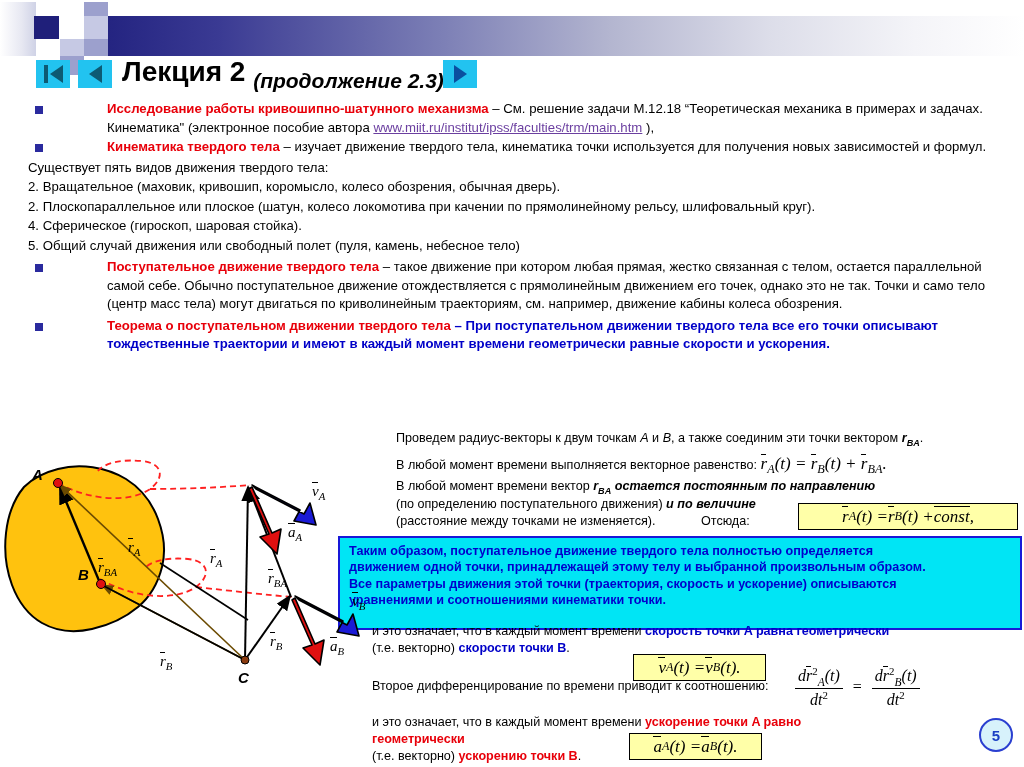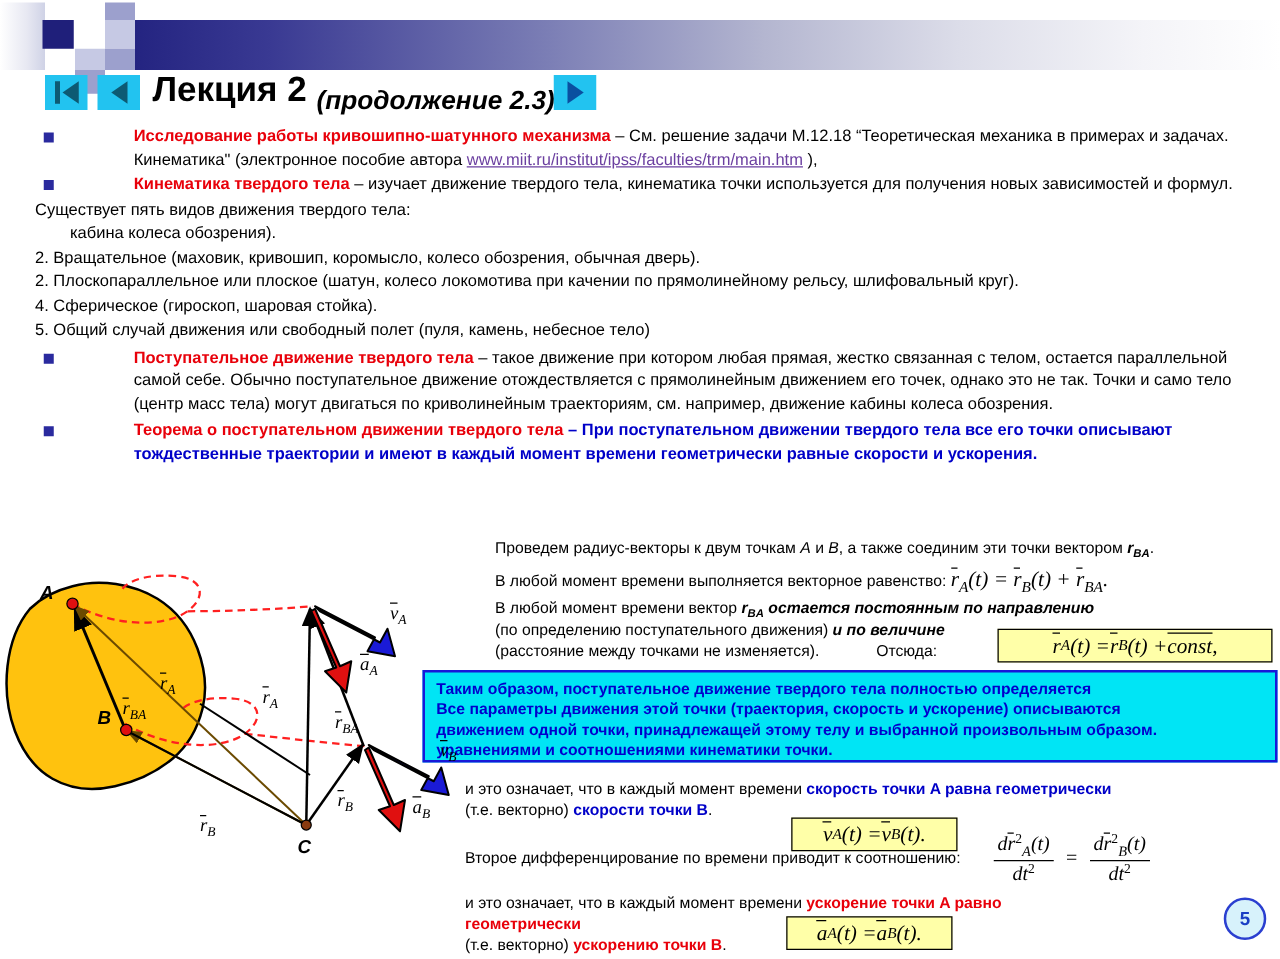--- a/index.html
+++ b/index.html
@@ -100,21 +100,21 @@
     padding:1px 7px; white-space:nowrap;
   }
   #fbox1 { left:798px; top:503px; width:220px; height:27px; font-size:17px; }
   #fbox2 { left:633px; top:654px; width:133px; height:27px; font-size:17px; }
   #fbox3 { left:629px; top:733px; width:133px; height:27px; font-size:17px; }
   .const-ovl { position:relative; display:inline-block; padding-top:1px; }
   .const-ovl::before { content:""; position:absolute; left:0; right:0; top:0px; height:1px; background:#000; }
 
   
   #callout {
-    position:absolute; left:338px; top:536px; width:684px; height:74px;
+    position:absolute; left:338px; top:536px; width:684px; height:94px;
     background:#00e5f5; border:2.5px solid #1818d8;
     padding:5px 9px 0 9px;
   }
   #callout p {
     color:#0000cc; font-weight:bold; font-size:12.6px; line-height:16.4px;
   }
 
   
   #frac-eq {
     position:absolute; left:795px; top:665px; width:225px; height:56px;
@@ -188,21 +188,20 @@
 
   <div class="bullet-row">
     <div class="para">
       <span class="red-b">Кинематика твердого тела</span><span class="plain"> – изучает движение твердого тела, кинематика  точки используется для получения новых зависимостей и формул.</span>
     </div>
   </div>
 
   <div class="flat" style="margin-top:2px;">Существует пять видов движения твердого тела:</div>
 
   <div class="numline">
-    <span class="indent2">кабина колеса обозрения).</span>
   </div>
   <div class="numline">2. Вращательное (маховик, кривошип, коромысло, колесо обозрения, обычная дверь).</div>
   <div class="numline">2. Плоскопараллельное или плоское (шатун, колесо локомотива при качении по прямолинейному рельсу, шлифовальный круг).</div>
   <div class="numline">4. Сферическое (гироскоп, шаровая стойка).</div>
   <div class="numline">5. Общий случай движения или свободный полет (пуля, камень, небесное тело)</div>
 
   <div class="bullet-row" style="margin-top:3px;">
     <div class="para">
       <span class="red-b">Поступательное движение твердого тела</span><span class="plain"> – такое движение при котором любая прямая, жестко связанная с телом, остается параллельной самой себе. Обычно поступательное движение отождествляется с прямолинейным движением его точек, однако это не так. Точки и само тело (центр масс тела) могут двигаться по криволинейным траекториям, см. например, движение кабины колеса обозрения.</span>
     </div>
@@ -238,22 +237,22 @@
   <span>(расстояние между точками не изменяется).</span>
   <span style="margin-left:42px;">Отсюда:</span>
 </div>
 
 <div class="fbox" id="fbox1">
   <span class="vec">r</span><span class="sub">A</span>(t) = <span class="vec">r</span><span class="sub">B</span>(t) + <span class="const-ovl">const</span> ,
 </div>
 
 <div id="callout">
   <p>Таким образом, поступательное движение твердого тела полностью определяется</p>
+  <p>движением одной точки, принадлежащей этому телу и выбранной произвольным образом.</p>
   <p>Все параметры движения этой точки (траектория, скорость и ускорение) описываются</p>
-  <p>движением одной точки, принадлежащей этому телу и выбранной произвольным образом.</p>
   <p>уравнениями и соотношениями кинематики точки.</p>
 </div>
 
 <div class="rcol" id="r6">
   <span>и это означает,  что в каждый момент времени </span><span class="bluebold">скорость точки A равна геометрически</span><br>
   <span>(т.е. векторно) </span><span class="bluebold">скорости точки B</span><span>.</span>
 </div>
 
 <div class="fbox" id="fbox2">
   <span class="vec">v</span><span class="sub">A</span>(t) = <span class="vec">v</span><span class="sub">B</span>(t).

